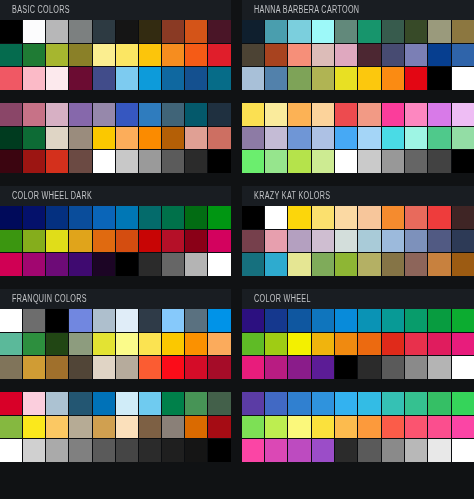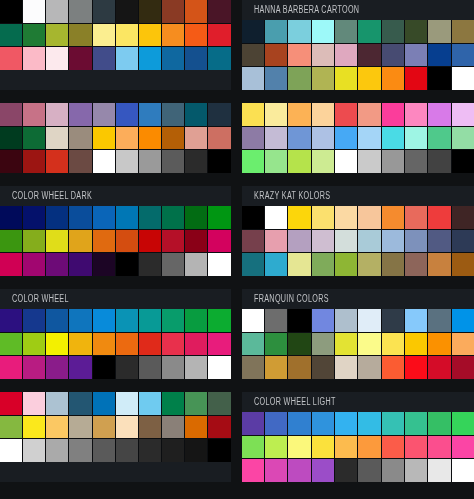--- a/index.html
+++ b/index.html
@@ -10,20 +10,23 @@
   .panel-title{font-size:10px;color:#c2c4c7;height:20px;line-height:20px;position:relative;}
   .panel-title span{position:absolute;left:12px;top:5px;display:inline-block;transform:scaleX(0.72);letter-spacing:0.45px;transform-origin:0 0;white-space:nowrap;line-height:10px;}
   .swatches{display:grid;grid-template-columns:repeat(10,1fr);gap:1px;background:#0b0d10;}
   .sw{height:22.5px;}
 </style>
 </head>
 <body>
 
 <div id="grid">
     <div class="panel">
+      <div class="panel-title">
+        <span>BASIC COLORS</span>
+      </div>
       <div class="swatches">
         <div class="sw" style="background: rgb(0, 0, 0);"></div>
         <div class="sw" style="background: rgb(252, 252, 253);"></div>
         <div class="sw" style="background: rgb(183, 183, 184);"></div>
         <div class="sw" style="background: rgb(124, 128, 128);"></div>
         <div class="sw" style="background: rgb(45, 58, 66);"></div>
         <div class="sw" style="background: rgb(21, 21, 21);"></div>
         <div class="sw" style="background: rgb(51, 43, 17);"></div>
         <div class="sw" style="background: rgb(138, 58, 36);"></div>
         <div class="sw" style="background: rgb(212, 84, 24);"></div>
@@ -224,57 +227,20 @@
         <div class="sw" style="background: rgb(142, 182, 52);"></div>
         <div class="sw" style="background: rgb(180, 176, 100);"></div>
         <div class="sw" style="background: rgb(133, 116, 70);"></div>
         <div class="sw" style="background: rgb(141, 101, 90);"></div>
         <div class="sw" style="background: rgb(200, 129, 62);"></div>
         <div class="sw" style="background: rgb(156, 91, 18);"></div>
       </div>
     </div>
     <div class="panel">
       <div class="panel-title">
-        <span>COLOR WHEEL</span>
-      </div>
-      <div class="swatches">
-        <div class="sw" style="background: rgb(44, 16, 128);"></div>
-        <div class="sw" style="background: rgb(21, 56, 142);"></div>
-        <div class="sw" style="background: rgb(15, 87, 160);"></div>
-        <div class="sw" style="background: rgb(15, 117, 189);"></div>
-        <div class="sw" style="background: rgb(8, 139, 218);"></div>
-        <div class="sw" style="background: rgb(10, 147, 181);"></div>
-        <div class="sw" style="background: rgb(8, 154, 150);"></div>
-        <div class="sw" style="background: rgb(8, 156, 107);"></div>
-        <div class="sw" style="background: rgb(8, 156, 64);"></div>
-        <div class="sw" style="background: rgb(12, 172, 48);"></div>
-        <div class="sw" style="background: rgb(95, 187, 38);"></div>
-        <div class="sw" style="background: rgb(159, 204, 20);"></div>
-        <div class="sw" style="background: rgb(243, 240, 0);"></div>
-        <div class="sw" style="background: rgb(240, 180, 13);"></div>
-        <div class="sw" style="background: rgb(240, 138, 16);"></div>
-        <div class="sw" style="background: rgb(236, 106, 16);"></div>
-        <div class="sw" style="background: rgb(224, 42, 26);"></div>
-        <div class="sw" style="background: rgb(232, 48, 76);"></div>
-        <div class="sw" style="background: rgb(224, 28, 94);"></div>
-        <div class="sw" style="background: rgb(232, 28, 124);"></div>
-        <div class="sw" style="background: rgb(232, 28, 124);"></div>
-        <div class="sw" style="background: rgb(184, 28, 130);"></div>
-        <div class="sw" style="background: rgb(138, 28, 138);"></div>
-        <div class="sw" style="background: rgb(92, 28, 150);"></div>
-        <div class="sw" style="background: rgb(0, 0, 0);"></div>
-        <div class="sw" style="background: rgb(43, 43, 43);"></div>
-        <div class="sw" style="background: rgb(90, 90, 90);"></div>
-        <div class="sw" style="background: rgb(138, 138, 138);"></div>
-        <div class="sw" style="background: rgb(180, 180, 180);"></div>
-        <div class="sw" style="background: rgb(255, 255, 255);"></div>
-      </div>
-    </div>
-    <div class="panel">
-      <div class="panel-title">
         <span>FRANQUIN COLORS</span>
       </div>
       <div class="swatches">
         <div class="sw" style="background: rgb(255, 255, 255);"></div>
         <div class="sw" style="background: rgb(109, 109, 109);"></div>
         <div class="sw" style="background: rgb(0, 0, 0);"></div>
         <div class="sw" style="background: rgb(113, 135, 224);"></div>
         <div class="sw" style="background: rgb(174, 191, 205);"></div>
         <div class="sw" style="background: rgb(224, 237, 248);"></div>
         <div class="sw" style="background: rgb(47, 59, 72);"></div>
@@ -297,20 +263,57 @@
         <div class="sw" style="background: rgb(81, 69, 55);"></div>
         <div class="sw" style="background: rgb(224, 212, 197);"></div>
         <div class="sw" style="background: rgb(182, 171, 156);"></div>
         <div class="sw" style="background: rgb(251, 92, 50);"></div>
         <div class="sw" style="background: rgb(251, 12, 25);"></div>
         <div class="sw" style="background: rgb(212, 12, 40);"></div>
         <div class="sw" style="background: rgb(165, 12, 40);"></div>
       </div>
     </div>
     <div class="panel">
+      <div class="panel-title">
+        <span>COLOR WHEEL</span>
+      </div>
+      <div class="swatches">
+        <div class="sw" style="background: rgb(44, 16, 128);"></div>
+        <div class="sw" style="background: rgb(21, 56, 142);"></div>
+        <div class="sw" style="background: rgb(15, 87, 160);"></div>
+        <div class="sw" style="background: rgb(15, 117, 189);"></div>
+        <div class="sw" style="background: rgb(8, 139, 218);"></div>
+        <div class="sw" style="background: rgb(10, 147, 181);"></div>
+        <div class="sw" style="background: rgb(8, 154, 150);"></div>
+        <div class="sw" style="background: rgb(8, 156, 107);"></div>
+        <div class="sw" style="background: rgb(8, 156, 64);"></div>
+        <div class="sw" style="background: rgb(12, 172, 48);"></div>
+        <div class="sw" style="background: rgb(95, 187, 38);"></div>
+        <div class="sw" style="background: rgb(159, 204, 20);"></div>
+        <div class="sw" style="background: rgb(243, 240, 0);"></div>
+        <div class="sw" style="background: rgb(240, 180, 13);"></div>
+        <div class="sw" style="background: rgb(240, 138, 16);"></div>
+        <div class="sw" style="background: rgb(236, 106, 16);"></div>
+        <div class="sw" style="background: rgb(224, 42, 26);"></div>
+        <div class="sw" style="background: rgb(232, 48, 76);"></div>
+        <div class="sw" style="background: rgb(224, 28, 94);"></div>
+        <div class="sw" style="background: rgb(232, 28, 124);"></div>
+        <div class="sw" style="background: rgb(232, 28, 124);"></div>
+        <div class="sw" style="background: rgb(184, 28, 130);"></div>
+        <div class="sw" style="background: rgb(138, 28, 138);"></div>
+        <div class="sw" style="background: rgb(92, 28, 150);"></div>
+        <div class="sw" style="background: rgb(0, 0, 0);"></div>
+        <div class="sw" style="background: rgb(43, 43, 43);"></div>
+        <div class="sw" style="background: rgb(90, 90, 90);"></div>
+        <div class="sw" style="background: rgb(138, 138, 138);"></div>
+        <div class="sw" style="background: rgb(180, 180, 180);"></div>
+        <div class="sw" style="background: rgb(255, 255, 255);"></div>
+      </div>
+    </div>
+    <div class="panel">
       <div class="swatches">
         <div class="sw" style="background: rgb(216, 0, 40);"></div>
         <div class="sw" style="background: rgb(251, 206, 221);"></div>
         <div class="sw" style="background: rgb(172, 194, 210);"></div>
         <div class="sw" style="background: rgb(35, 86, 114);"></div>
         <div class="sw" style="background: rgb(0, 114, 184);"></div>
         <div class="sw" style="background: rgb(208, 236, 248);"></div>
         <div class="sw" style="background: rgb(111, 203, 240);"></div>
         <div class="sw" style="background: rgb(0, 128, 74);"></div>
         <div class="sw" style="background: rgb(71, 148, 86);"></div>
@@ -331,23 +334,20 @@
         <div class="sw" style="background: rgb(128, 128, 128);"></div>
         <div class="sw" style="background: rgb(90, 90, 90);"></div>
         <div class="sw" style="background: rgb(69, 69, 69);"></div>
         <div class="sw" style="background: rgb(43, 43, 43);"></div>
         <div class="sw" style="background: rgb(31, 31, 31);"></div>
         <div class="sw" style="background: rgb(21, 21, 21);"></div>
         <div class="sw" style="background: rgb(0, 0, 0);"></div>
       </div>
     </div>
     <div class="panel">
-      <div class="panel-title">
-        <span>COLOR WHEEL LIGHT</span>
-      </div>
       <div class="swatches">
         <div class="sw" style="background: rgb(91, 60, 165);"></div>
         <div class="sw" style="background: rgb(65, 105, 196);"></div>
         <div class="sw" style="background: rgb(48, 128, 208);"></div>
         <div class="sw" style="background: rgb(47, 147, 221);"></div>
         <div class="sw" style="background: rgb(51, 178, 240);"></div>
         <div class="sw" style="background: rgb(51, 188, 229);"></div>
         <div class="sw" style="background: rgb(53, 193, 180);"></div>
         <div class="sw" style="background: rgb(53, 193, 144);"></div>
         <div class="sw" style="background: rgb(53, 191, 101);"></div>

